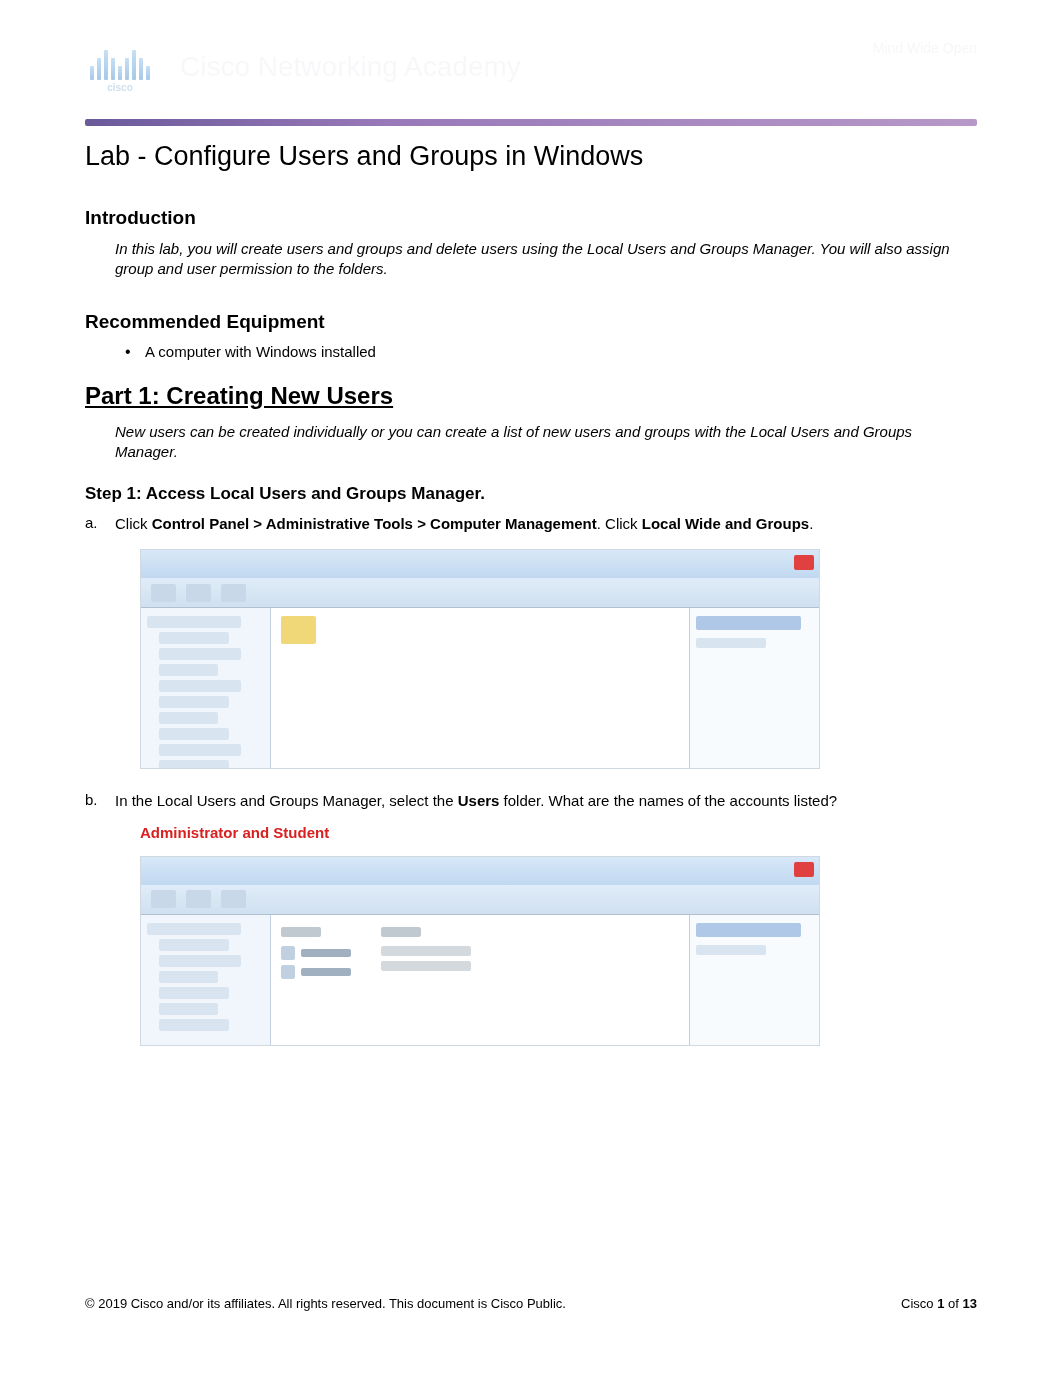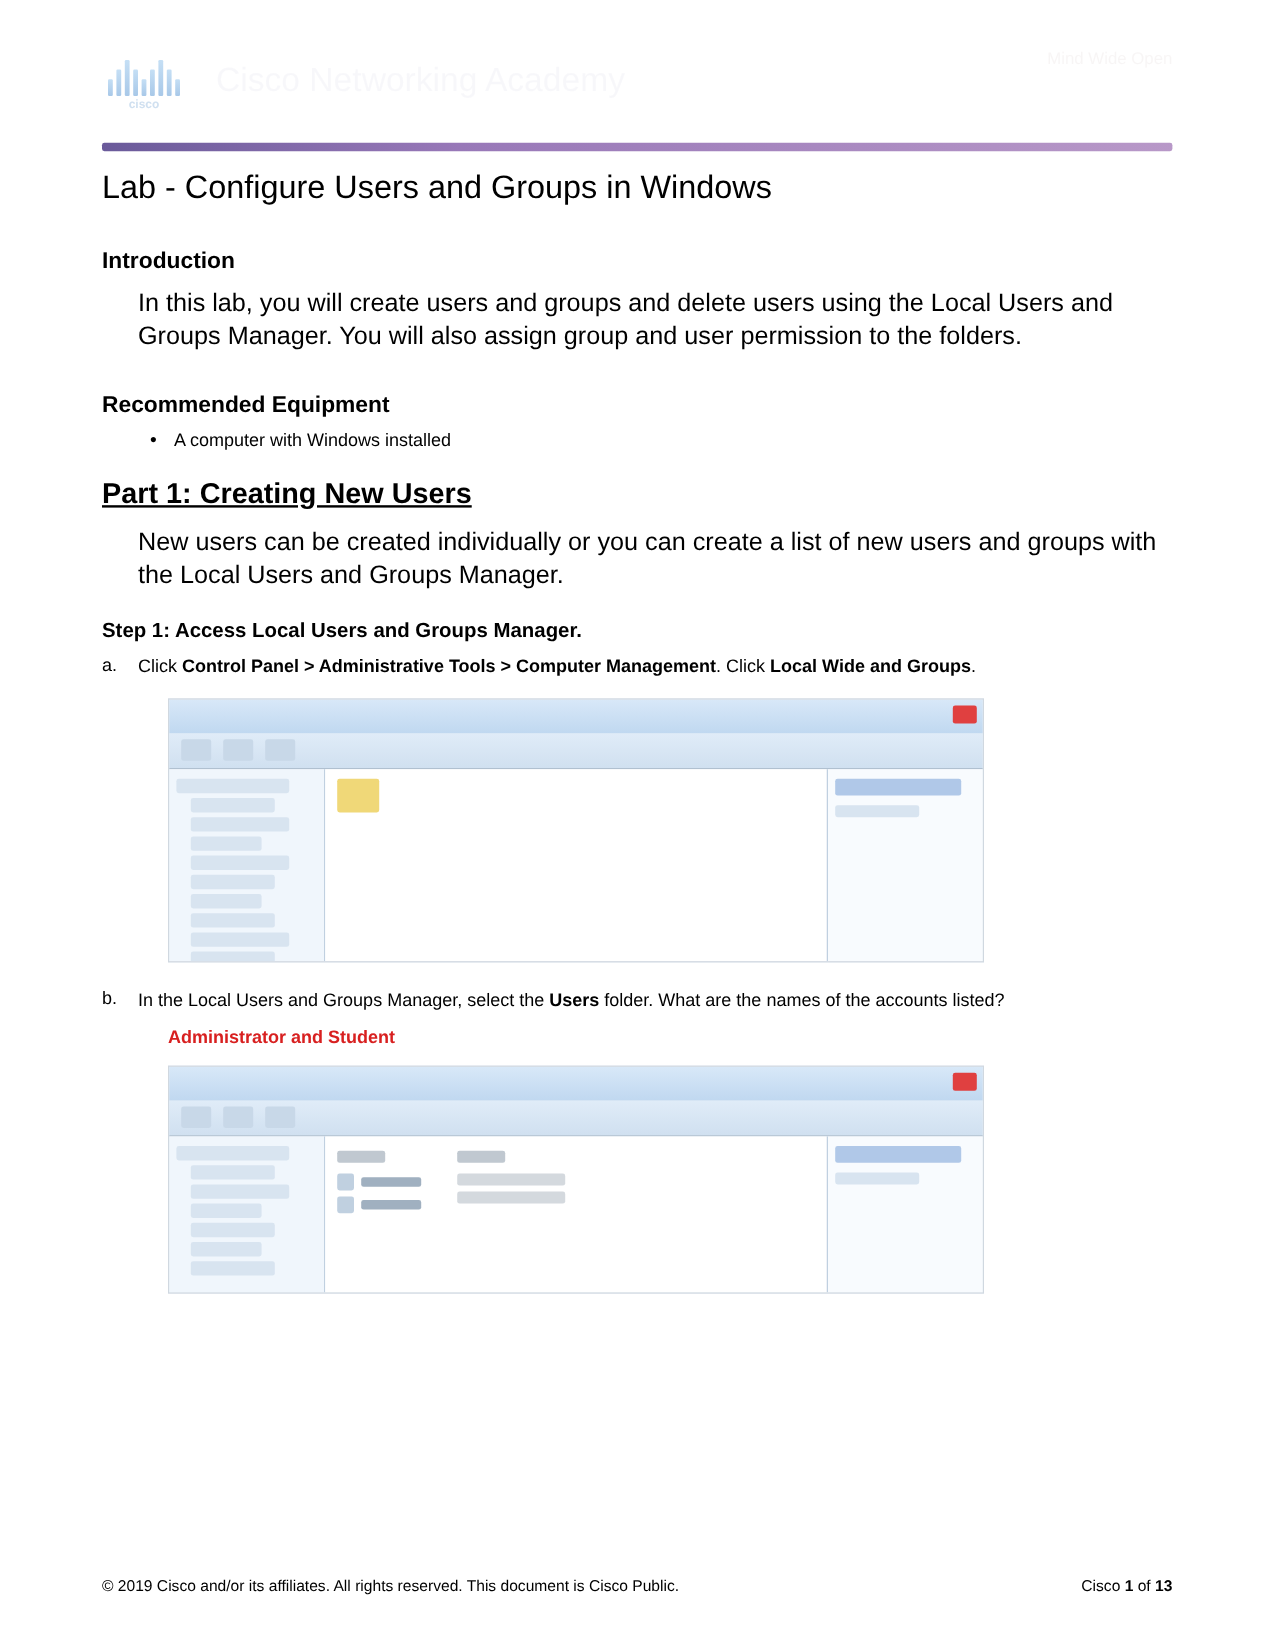--- a/index.html
+++ b/index.html
@@ -97,25 +97,26 @@
     }
     .part-heading {
       font-size: 24px;
       font-weight: bold;
       color: #000;
       margin-top: 12px;
       margin-bottom: 12px;
       text-decoration: underline;
     }
     .body-text {
-      font-size: 21px;
+      font-size: 15px;
       color: #000;
       line-height: 1.35;
       margin-left: 30px;
       margin-bottom: 18px;
+      font-style: italic;
     }
     .bullet-list {
       list-style: none;
       margin-left: 40px;
       margin-bottom: 22px;
     }
     .bullet-list li {
       font-size: 15px;
       color: #000;
       position: relative;
@@ -250,21 +251,21 @@
     }
     .right-row {
       height: 10px;
       background: #d8e4f0;
       border-radius: 2px;
       margin-bottom: 4px;
       width: 60%;
     }
     .footer {
       position: absolute;
-      bottom: 48px;
+      bottom: 66px;
       left: 85px;
       right: 85px;
       display: flex;
       justify-content: space-between;
       font-size: 13px;
       color: #000;
     }
     .footer-right b {
       font-weight: bold;
     }

